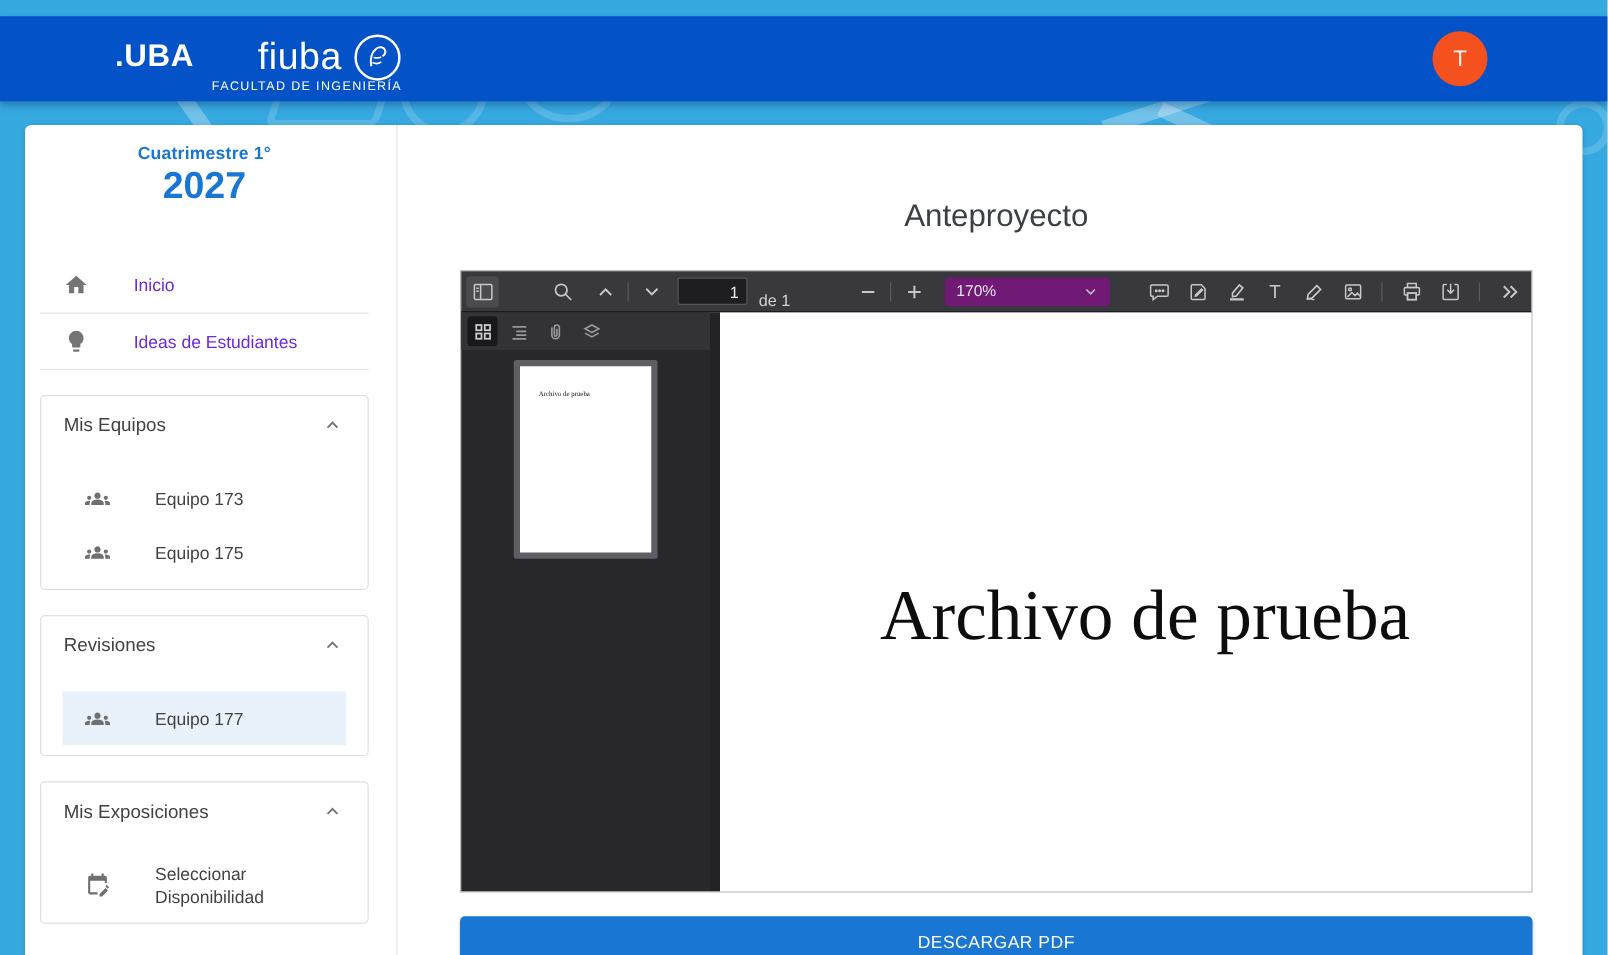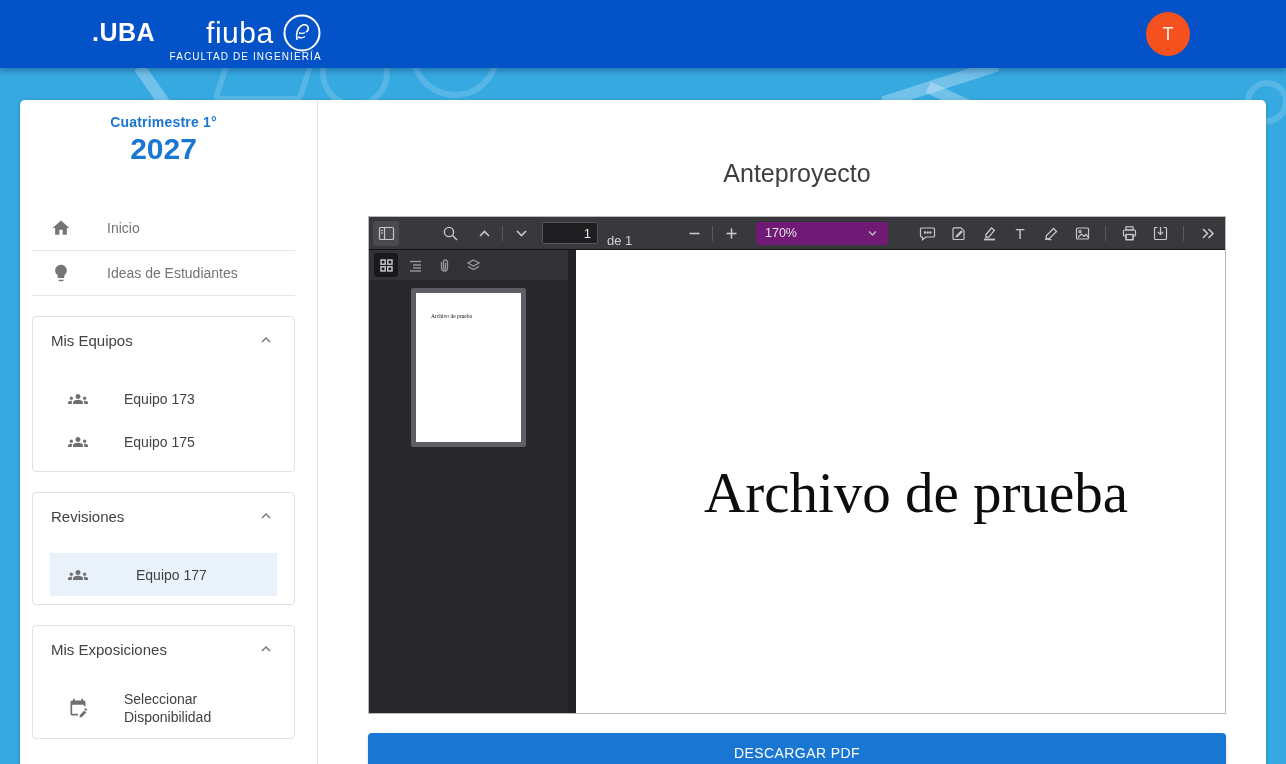--- a/index.html
+++ b/index.html
@@ -5,21 +5,21 @@
   * { margin:0; padding:0; box-sizing:border-box; }
   html,body { width:1286px; height:764px; overflow:hidden; }
   body {
     font-family:"Liberation Sans","DejaVu Sans",sans-serif;
     background: var(--page-blue,#36a9e0);
     position:relative;
   }
 
   
   .app-header{
-    position:absolute; top:0; left:0; width:100%; height:68px;
+    position:absolute; top:13px; left:0; width:100%; height:68px;
     background:var(--header-blue,#0452c8);
     display:flex; align-items:center; justify-content:space-between;
     padding:0 96px 0 92px; z-index:5;
     box-shadow:0 3px 6px rgba(0,30,80,.35);
   }
   .logo{ display:flex; flex-direction:column; color:#fff; margin-top:6px;}
   .logo-row{ display:flex; align-items:center; gap:6px;}
   .logo-uba{ font-size:25px; font-weight:700; letter-spacing:.5px;}
   .logo-fiuba{ font-size:30px; font-weight:300; letter-spacing:.5px;margin-left:45px;}
   .logo-seal{ width:40px; height:40px; margin-left:2px;}
@@ -45,31 +45,31 @@
     display:flex; box-shadow:0 1px 4px rgba(0,0,50,.18);
   }
 
   
   .sidebar{ width:298px; flex:0 0 298px; border-right:1px solid #e4e4e4; padding:14px 22px 0 12px;}
   .term{ text-align:center; color:var(--accent-blue,#1976d2); margin-bottom:40px;}
   .term-label{ font-size:14px; font-weight:700; letter-spacing:.2px;}
   .term-year{ font-size:30px; font-weight:700; margin-top:2px;}
   .menu-item{ display:flex; align-items:center; height:44px; padding-left:19px; cursor:pointer;}
   .menu-item .mi-icon{ width:20px; height:20px; flex:0 0 20px; color:#757575;}
-  .menu-item .mi-label{ margin-left:36px; font-size:14px; color:#737373;}
+  .menu-item .mi-label{ margin-left:36px; font-size:14px; color:#6d28d9;}
   .menu-divider{ height:1px; background:#e6e6e6;}
 
   .side-card{ border:1px solid #e0e0e0; border-radius:4px; margin-top:20px; padding:14px 0 8px;}
   .side-card-head{ display:flex; align-items:center; justify-content:space-between; padding:0 19px 0 18px; margin-bottom:28px; cursor:pointer;}
   .side-card-title{ font-size:15px; color:#424242;}
   .chev{ width:18px; height:18px; color:#757575;}
   .side-row{ display:flex; align-items:center; height:43px; margin:0 17px; border-radius:0; cursor:pointer;}
   .side-row .mi-icon{ width:20px; height:20px; flex:0 0 20px; margin-left:18px; color:#6f6f6f;}
   .side-row .mi-label{ margin-left:36px; font-size:14px; color:#424242; line-height:18px;}
-  .side-row.selected{ background:var(--selected-item-bg,#e9f1fb);gap:12px;}
+  .side-row.selected{ background:var(--selected-item-bg,#e9f1fb);}
 
   
   .main{ flex:1; padding:58px 40px 0 50px;}
   .page-title{ text-align:center; font-size:25px; font-weight:400; color:#3c4043; line-height:30px;}
 
   
   .viewer{ margin-top:28px; height:498px; border:1px solid #b9b9b9; display:flex; flex-direction:column; position:relative;}
   .vtoolbar{
     height:33px; background:var(--toolbar-dark,#38383d); border-bottom:1px solid #131316;
     display:flex; align-items:center; position:relative; color:#c8c8cb; flex:0 0 33px;

